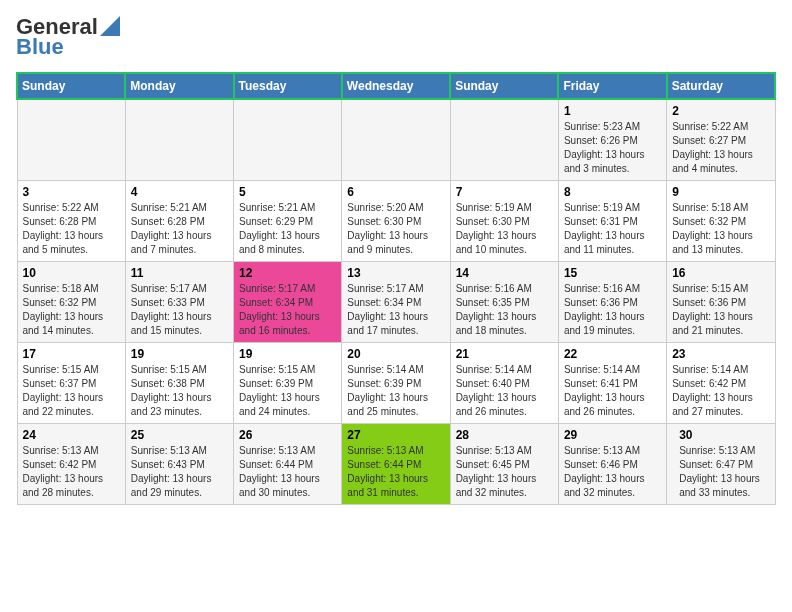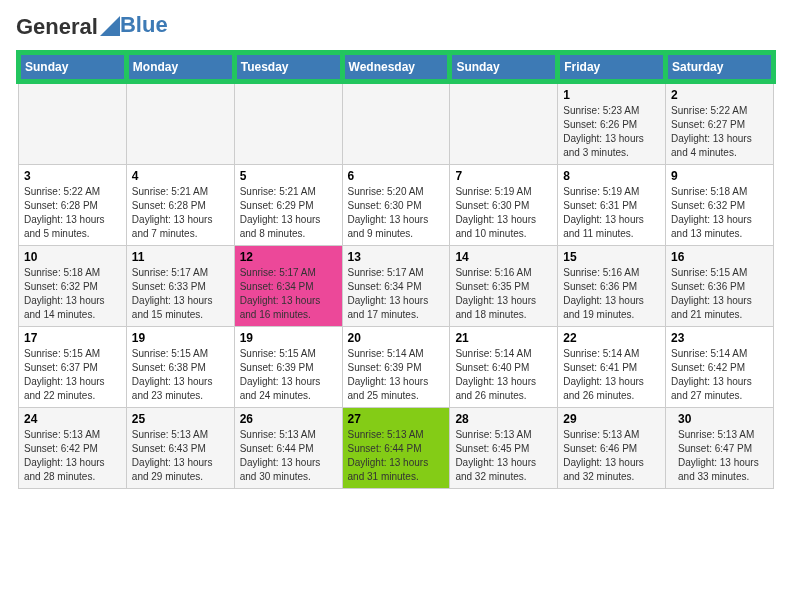--- a/index.html
+++ b/index.html
@@ -11,21 +11,21 @@
       padding: 16px;
     }
     .header {
       display: flex;
       justify-content: space-between;
       align-items: flex-start;
       margin-bottom: 12px;
     }
     .logo {
       display: flex;
-      flex-direction: row;
+      flex-direction: column;
       align-items: flex-start;
     }
     .title-block {
       text-align: right;
     }
     .title-block h1 {
       font-size: 32px;
       font-weight: normal;
       color: #222;
     }
@@ -39,21 +39,21 @@
       border-collapse: collapse;
       font-size: 10.5px;
     }
     .calendar thead th {
       background: #3d7ab5;
       color: #fff;
       padding: 5px 4px;
       text-align: left;
       font-size: 12px;
       font-weight: bold;
-      border: 5px solid #22c55e;
+      border: 2px solid #22c55e;
     }
     .calendar tbody td {
       border: 1px solid #ccc;
       vertical-align: top;
       padding: 4px 5px;
       width: 107px;
       min-height: 80px;
       background: #fff;
     }
     .calendar tbody tr:nth-child(odd) td {

